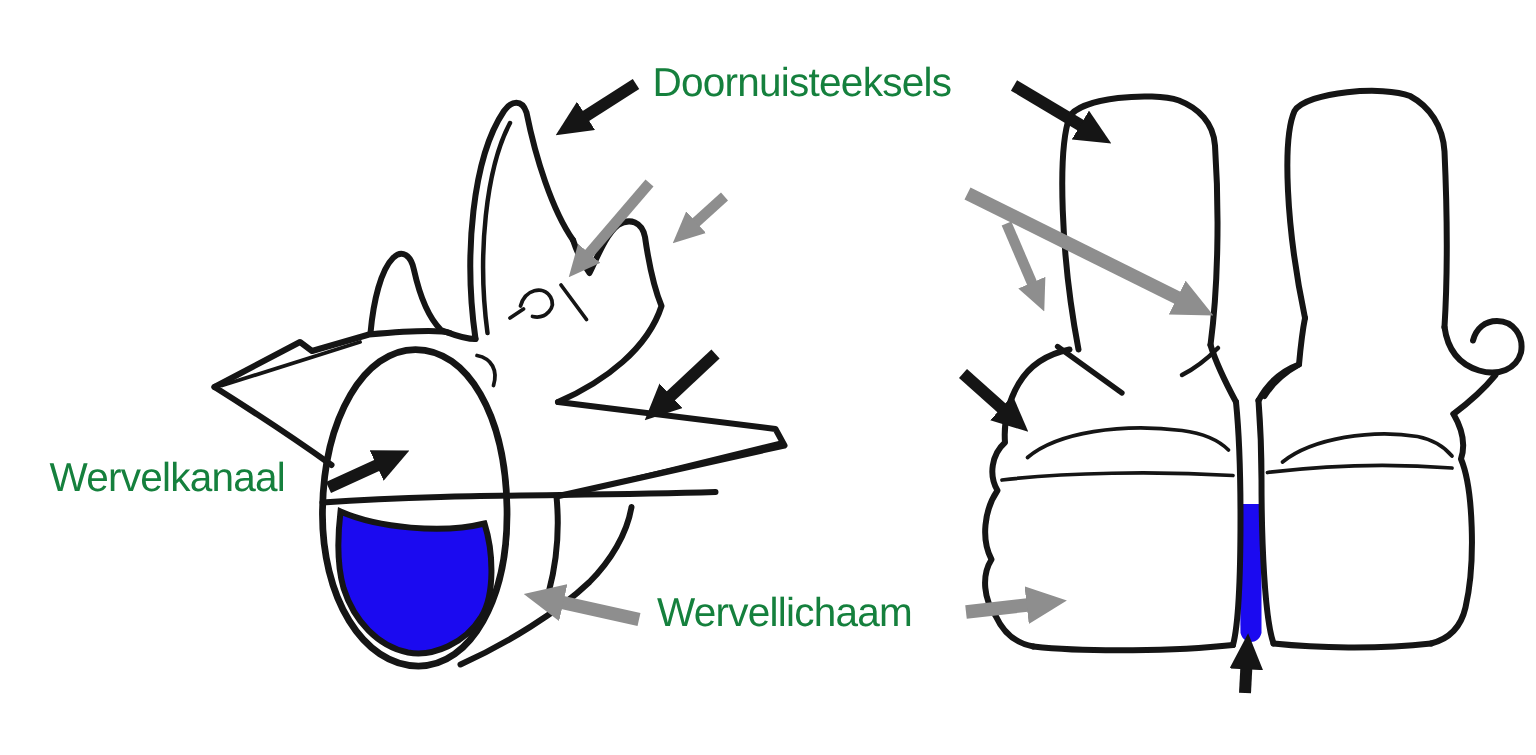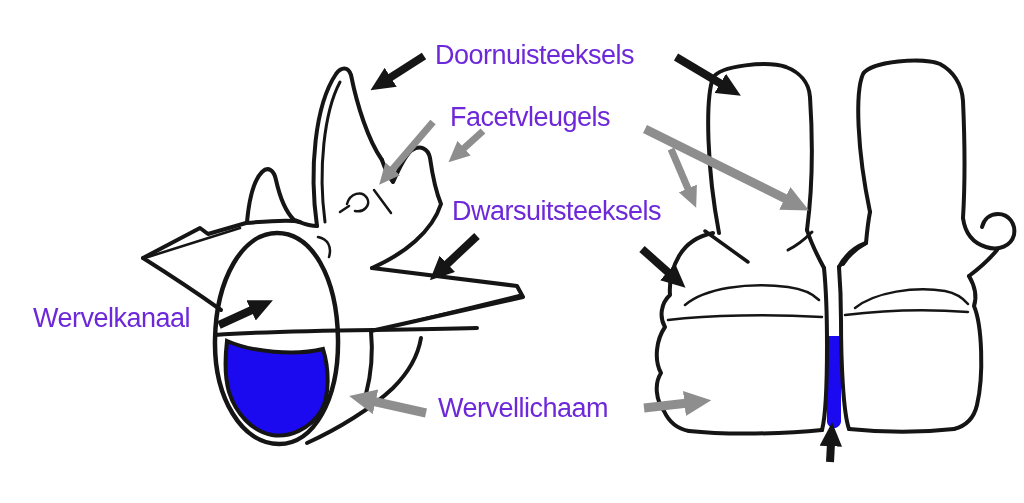--- a/index.html
+++ b/index.html
@@ -8,21 +8,21 @@
     width:1024px;height:503px;
     background:#ffffff;
     font-family:"Liberation Sans", sans-serif;
     overflow:hidden;
   }
   .stage svg{position:absolute;left:0;top:0;}
   .lbl{
     position:absolute;
     font-size:27px;
     line-height:1.15;
-    color:#6d28d9;
+    color:#15803d;
     white-space:nowrap;
     letter-spacing:-0.5px;
   }
 </style>
 </head>
 <body>
 
 <div class="stage">
 
   <svg width="1024" height="503" viewBox="0 0 1024 503">
@@ -121,21 +121,19 @@
       <line x1="483" y1="131" x2="462" y2="150" stroke-width="7" marker-end="url(#mG)"></line>
       <line x1="645" y1="129" x2="788" y2="200" stroke-width="9" marker-end="url(#mG)"></line>
       <line x1="671" y1="149" x2="689" y2="191" stroke-width="7" marker-end="url(#mG)"></line>
       <line x1="426" y1="413" x2="372" y2="401" stroke-width="9" marker-end="url(#mG)"></line>
       <line x1="644" y1="408" x2="688" y2="403" stroke-width="9" marker-end="url(#mG)"></line>
     </g>
   </svg>
 
   <div class="lbl" style="left:435px;top:40px;">Doornuisteeksels</div>
 
-  <div class="lbl" style="left:450px;top:102px;">Facetvleugels</div>
 
-  <div class="lbl" style="left:452px;top:196px;">Dwarsuitsteeksels</div>
 
   <div class="lbl" style="left:438px;top:393px;">Wervellichaam</div>
 
   <div class="lbl" style="left:33px;top:303px;">Wervelkanaal</div>
 
 </div>
 
 </body></html>

